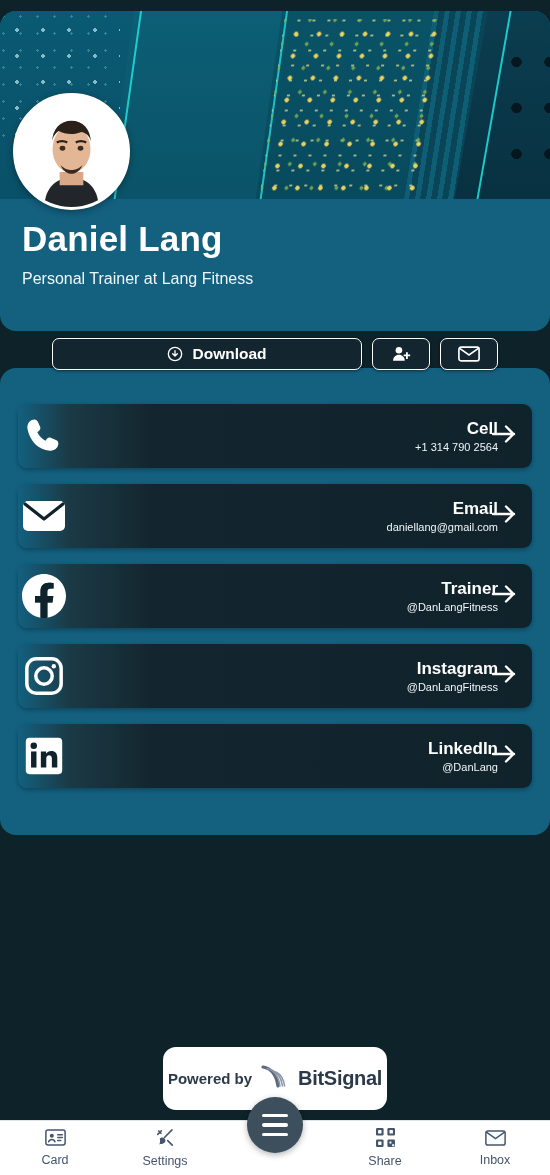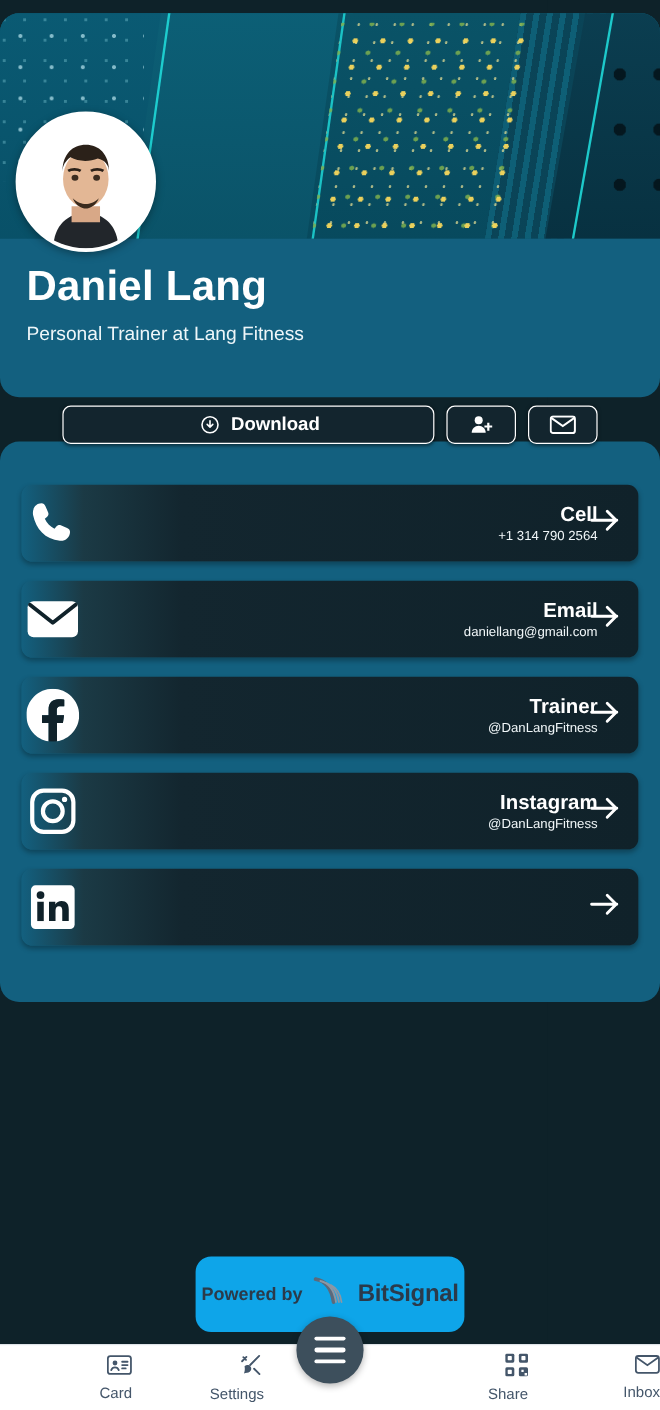--- a/index.html
+++ b/index.html
@@ -134,35 +134,35 @@
     flex: 1; text-align: center; padding-left: 28px; padding-right: 34px;
     display:flex; flex-direction:column; align-items:flex-end; justify-content:center;
   }
   .row-label { font-size: 17px; font-weight: 700; color:#ffffff; line-height: 1.25; }
   .row-value { font-size: 11px; color:#f0f6f8; margin-top: 2px; line-height:1.25; }
   .row-arrow { position:absolute; right: 14px; top: 50%; transform: translateY(-50%); color:#fff; }
 
   
   .powered {
     position: absolute; left: 163px; top: 1047px; width: 224px; height: 63px;
-    background:#0ea5e9; border-radius: 13px;
+    background:#ffffff; border-radius: 13px;
     display:flex; align-items:center; justify-content:center; gap: 8px;
     z-index: 4;
   }
   .pb-text { font-size: 15px; font-weight: 700; color:#2b3a4a; }
   .pb-brand { font-size: 20px; font-weight: 700; color:#2b3a4a; letter-spacing:-.3px; }
 
   
   .navbar {
     position: absolute; left: 0; bottom: 0; width: 550px; height: 55px;
     background: #ffffff; border-top: 1px solid #dfe4e8;
     display:flex; align-items:center; z-index: 7;
   }
   .nav-item {
-    flex: 1; display:flex; flex-direction:column; align-items:flex-end; justify-content:center;
+    flex: 1; display:flex; flex-direction:column; align-items:center; justify-content:center;
     color:#4a5a6a; gap: 3px;
   }
   .nav-item.spacer { visibility: hidden; }
   .nav-label { font-size: 12.5px; color:#44566a; }
   .fab {
     position:absolute; left: 247px; bottom: 22px; width: 56px; height: 56px;
     border-radius: 50%; background:#3d4f5c; z-index: 9;
     display:flex; flex-direction:column; align-items:center; justify-content:center; gap:6px;
     box-shadow: 0 2px 6px rgba(0,0,0,.3);
   }
@@ -313,20 +313,24 @@
 
       <div class="row">
         <div class="row-icon">
           <svg width="42" height="42" viewBox="0 0 24 24">
             <rect x="1.6" y="1.6" width="20.8" height="20.8" rx="2.2" fill="#fff"></rect>
             <rect x="4.6" y="9.4" width="3.1" height="9.2" fill="#10222a"></rect>
             <circle cx="6.15" cy="6.2" r="1.85" fill="#10222a"></circle>
             <path d="M10.2 9.4h3v1.3c.5-.9 1.6-1.6 3-1.6 2.3 0 3.4 1.4 3.4 4v5.5h-3.1v-5c0-1.3-.5-2-1.6-2-1 0-1.6.7-1.6 2v5h-3.1z" fill="#10222a"></path>
           </svg>
         </div>
+        <div class="row-text">
+          <div class="row-label">LinkedIn</div>
+          <div class="row-value">@DanLang</div>
+        </div>
         <div class="row-arrow">
           <svg width="28" height="24" viewBox="0 0 28 24" fill="none" stroke="#fff" stroke-width="2.4" stroke-linecap="round" stroke-linejoin="round">
             <path d="M3 12h21M16 4.5L23.5 12 16 19.5"></path>
           </svg>
         </div>
       </div>
 
     </div>
   </div>
 

